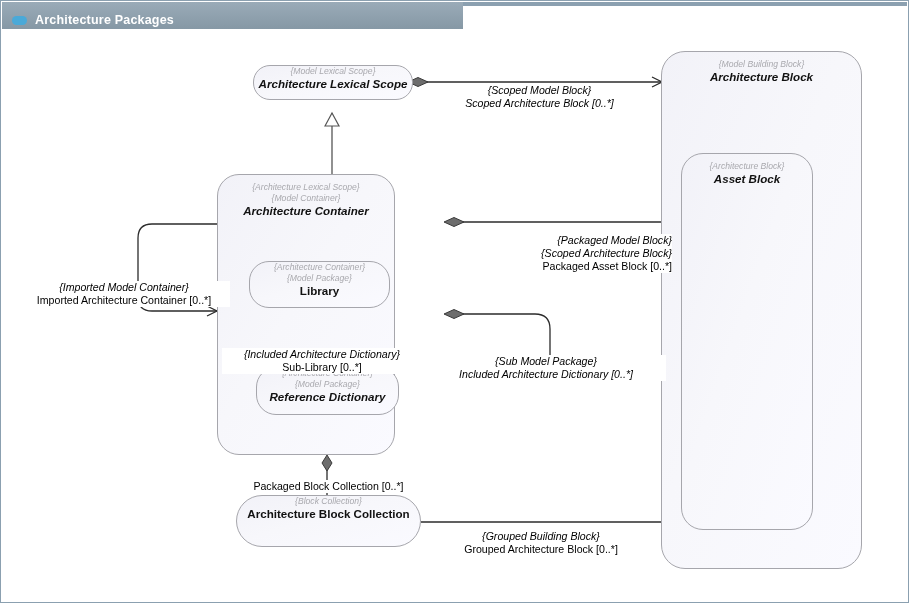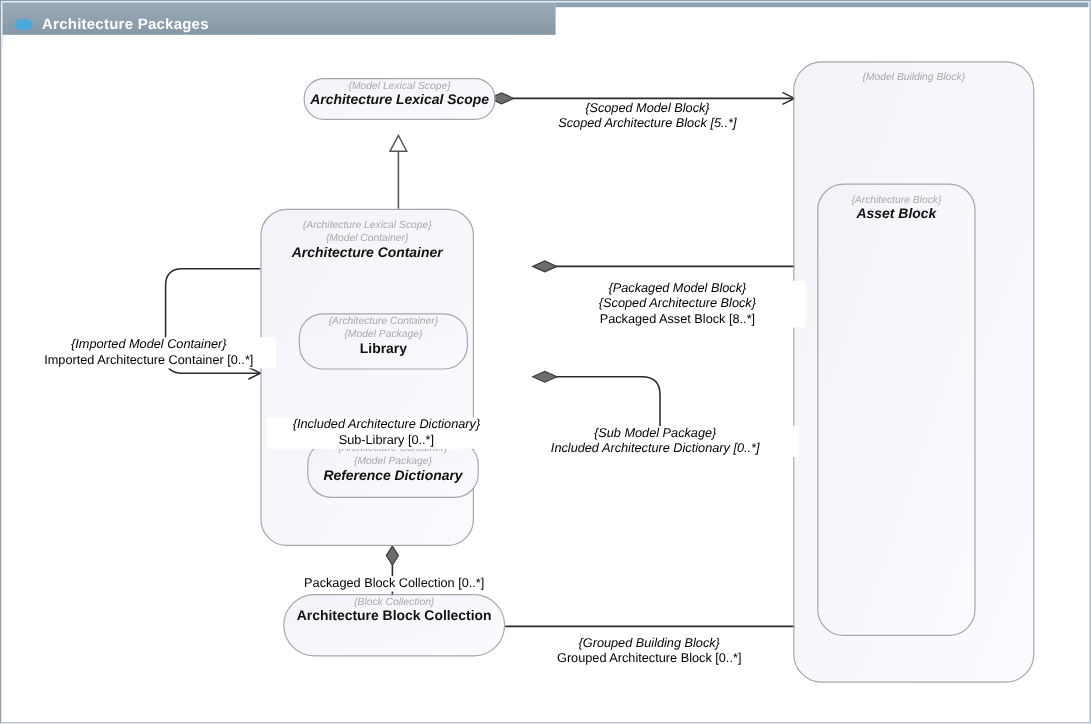--- a/index.html
+++ b/index.html
@@ -157,20 +157,21 @@
 
        Architecture Block --&gt;
       <g>
         <line x1="419" y1="493" x2="680" y2="493" stroke="#2b2b2b" stroke-width="1.3" marker-end="url(#openArrow)"></line>
       </g>
     </svg>
 
     <div class="node" style="left:659px;top:22px;width:201px;height:518px;border-radius:24px;">
       <div class="hdr">
         <div class="stereo">{Model Building Block}</div>
+        <div class="nm italic">Architecture Block</div>
       </div>
     </div>
 
     <div class="node" style="left:679px;top:124px;width:132px;height:377px;border-radius:22px;text-align:center;">
       <div class="hdr">
         <div class="stereo">{Architecture Block}</div>
         <div class="nm italic">Asset Block</div>
       </div>
     </div>
 
@@ -199,27 +200,27 @@
       <div class="nm italic">Reference Dictionary</div>
     </div>
 
     <div class="node leaf" style="left:234px;top:466px;width:185px;height:52px;border-radius:26px;">
       <div class="stereo">{Block Collection}</div>
       <div class="nm">Architecture Block Collection</div>
     </div>
 
     <div class="lbl" style="left:430px;top:29px;width:215px;">
       <span class="st">{Scoped Model Block}</span>
-      <span class="rl it">Scoped Architecture Block [5..*]</span>
-    </div>
-
-    <div class="lbl" style="left:455px;top:179px;width:215px;">
+      <span class="rl it">Scoped Architecture Block [0..*]</span>
+    </div>
+
+    <div class="lbl" style="left:455px;top:179px;width:215px;text-align:right;">
       <span class="st">{Packaged Model Block}</span>
       <span class="st">{Scoped Architecture Block}</span>
-      <span class="rl">Packaged Asset Block [8..*]</span>
+      <span class="rl">Packaged Asset Block [0..*]</span>
     </div>
 
     <div class="lbl" style="left:424px;top:300px;width:240px;">
       <span class="st">{Sub Model Package}</span>
       <span class="rl it">Included Architecture Dictionary [0..*]</span>
     </div>
 
     <div class="lbl" style="left:16px;top:226px;width:212px;text-align:center;">
       <span class="st">{Imported Model Container}</span>
       <span class="rl">Imported Architecture Container [0..*]</span>

